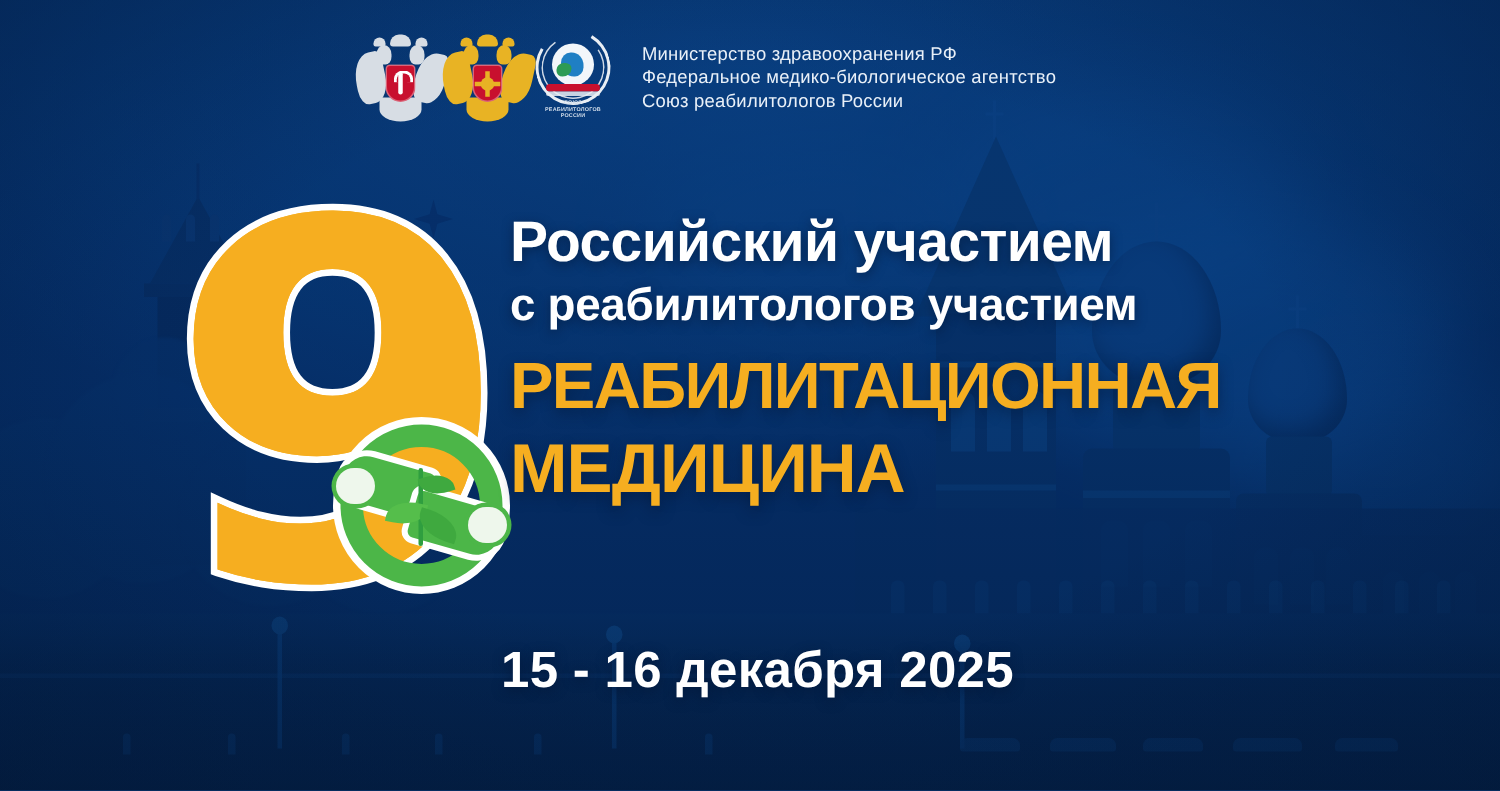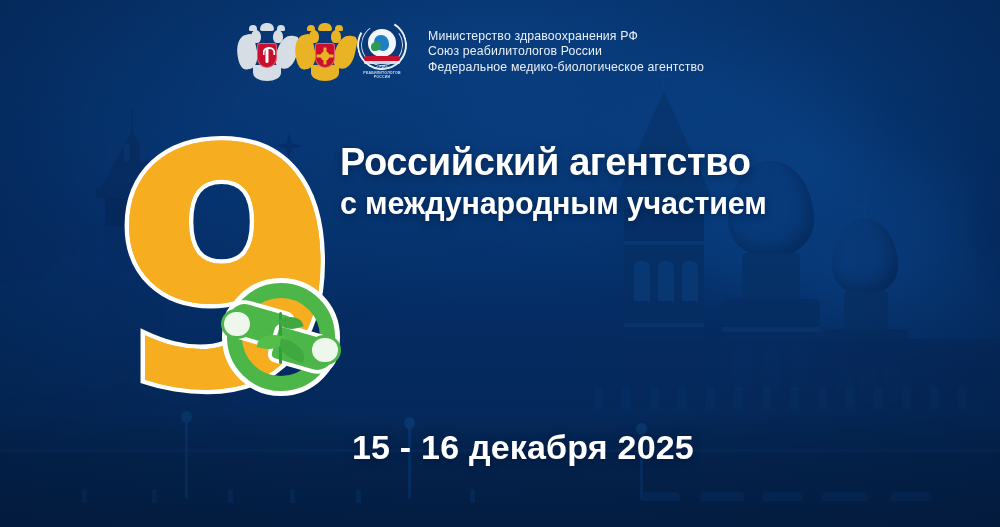--- a/index.html
+++ b/index.html
@@ -197,21 +197,21 @@
   }
   .t-big{
     margin-top:9px;
     color:#F6AE20;font-weight:700;font-size:46px;line-height:54px;letter-spacing:-.6px;
     text-shadow:0 3px 9px rgba(2,20,50,.5);
   }
   .t-big div{white-space:nowrap;}
   .t-big .l2{font-size:43.5px;letter-spacing:-1.1px;}
 
   .date{
-    position:absolute;left:352px;top:428px;
+    position:absolute;left:334px;top:428px;
     color:#ffffff;font-size:34px;font-weight:700;letter-spacing:.2px;
     text-shadow:0 2px 8px rgba(2,20,50,.6);
   }
   .venue{
     position:absolute;left:348px;top:470px;
     color:#ffffff;font-size:18.6px;font-weight:400;letter-spacing:.05px;
     text-shadow:0 2px 7px rgba(2,20,50,.65);
   }
 </style>
 </head>
@@ -371,22 +371,22 @@
           <div class="srr-text">
             <div>СОЮЗ</div>
             <div>РЕАБИЛИТОЛОГОВ</div>
             <div>РОССИИ</div>
           </div>
         </div>
       </div>
 
       <div class="org-lines">
         <div>Министерство здравоохранения РФ</div>
+        <div>Федеральное медико-биологическое агентство</div>
         <div>Союз реабилитологов России</div>
-        <div>Федеральное медико-биологическое агентство</div>
       </div>
     </div>
   </div>
 
   <div class="logo9">
     <div class="nine">9</div>
     <div class="nine-fill">9</div>
 
     <div class="emblem-hands">
       <div class="ring"></div>
@@ -398,21 +398,23 @@
       <div class="sprout">
         <div class="stem"></div>
         <div class="leafA"></div>
         <div class="leafB"></div>
         <div class="leafC"></div>
       </div>
     </div>
   </div>
 
   <div class="txt">
-    <div class="t-line1">Российский агентство</div>
-    <div class="t-line2">с международным участием</div>
+    <div class="t-line1">Российский участием</div>
+    <div class="t-line2">с реабилитологов участием</div>
     <div class="t-big">
+      <div class="l2">РЕАБИЛИТАЦИОННАЯ</div>
+      <div class="l3">МЕДИЦИНА</div>
     </div>
   </div>
 
   <div class="date">15 - 16 декабря 2025</div>
 
 </div>
 
 </body></html>

